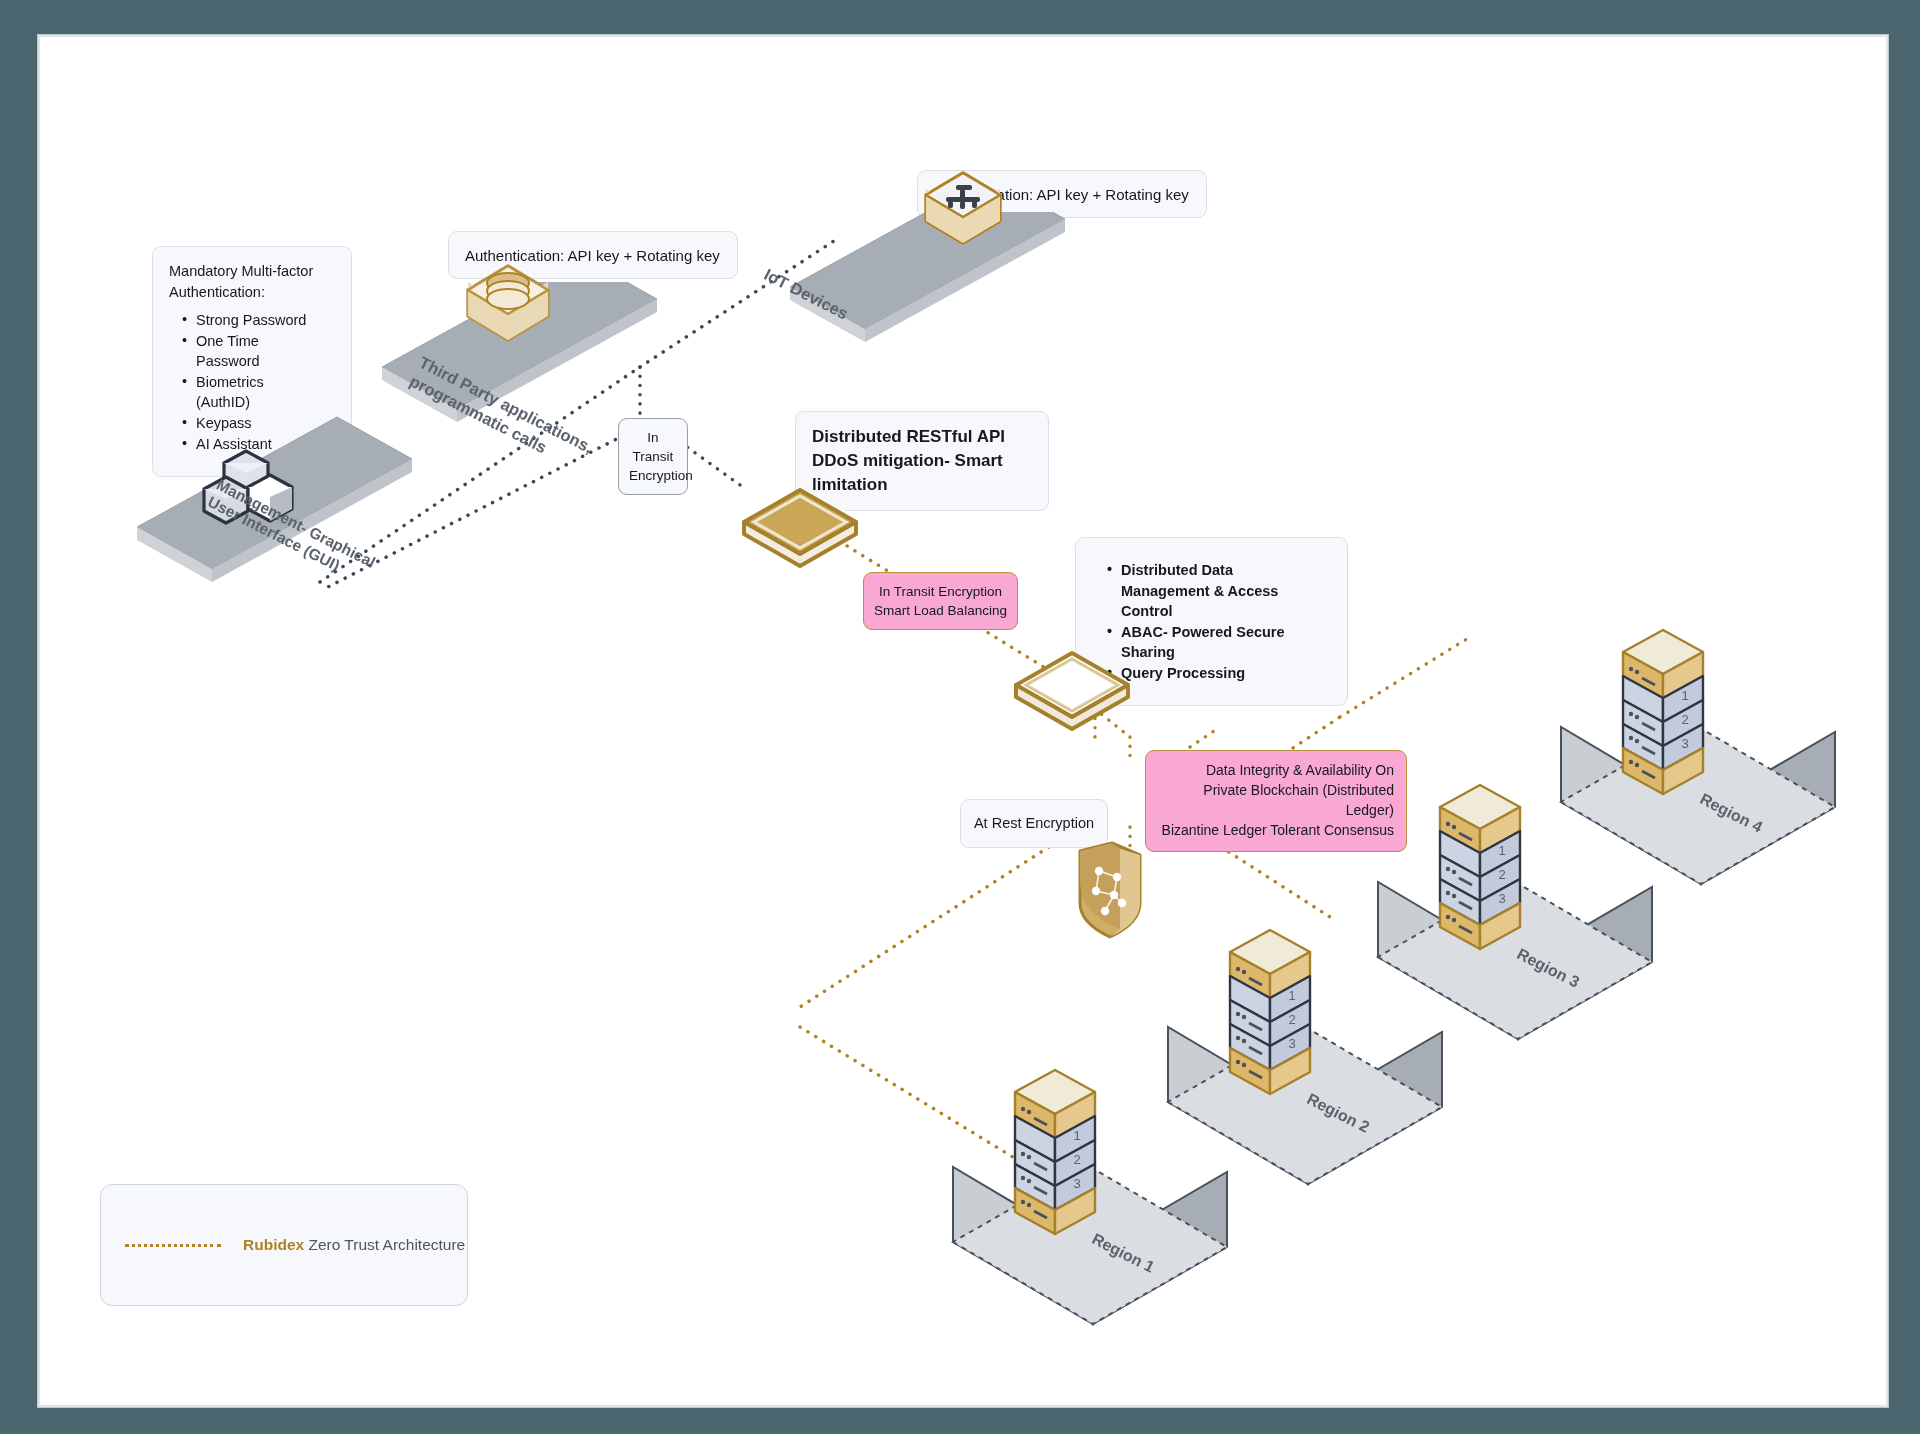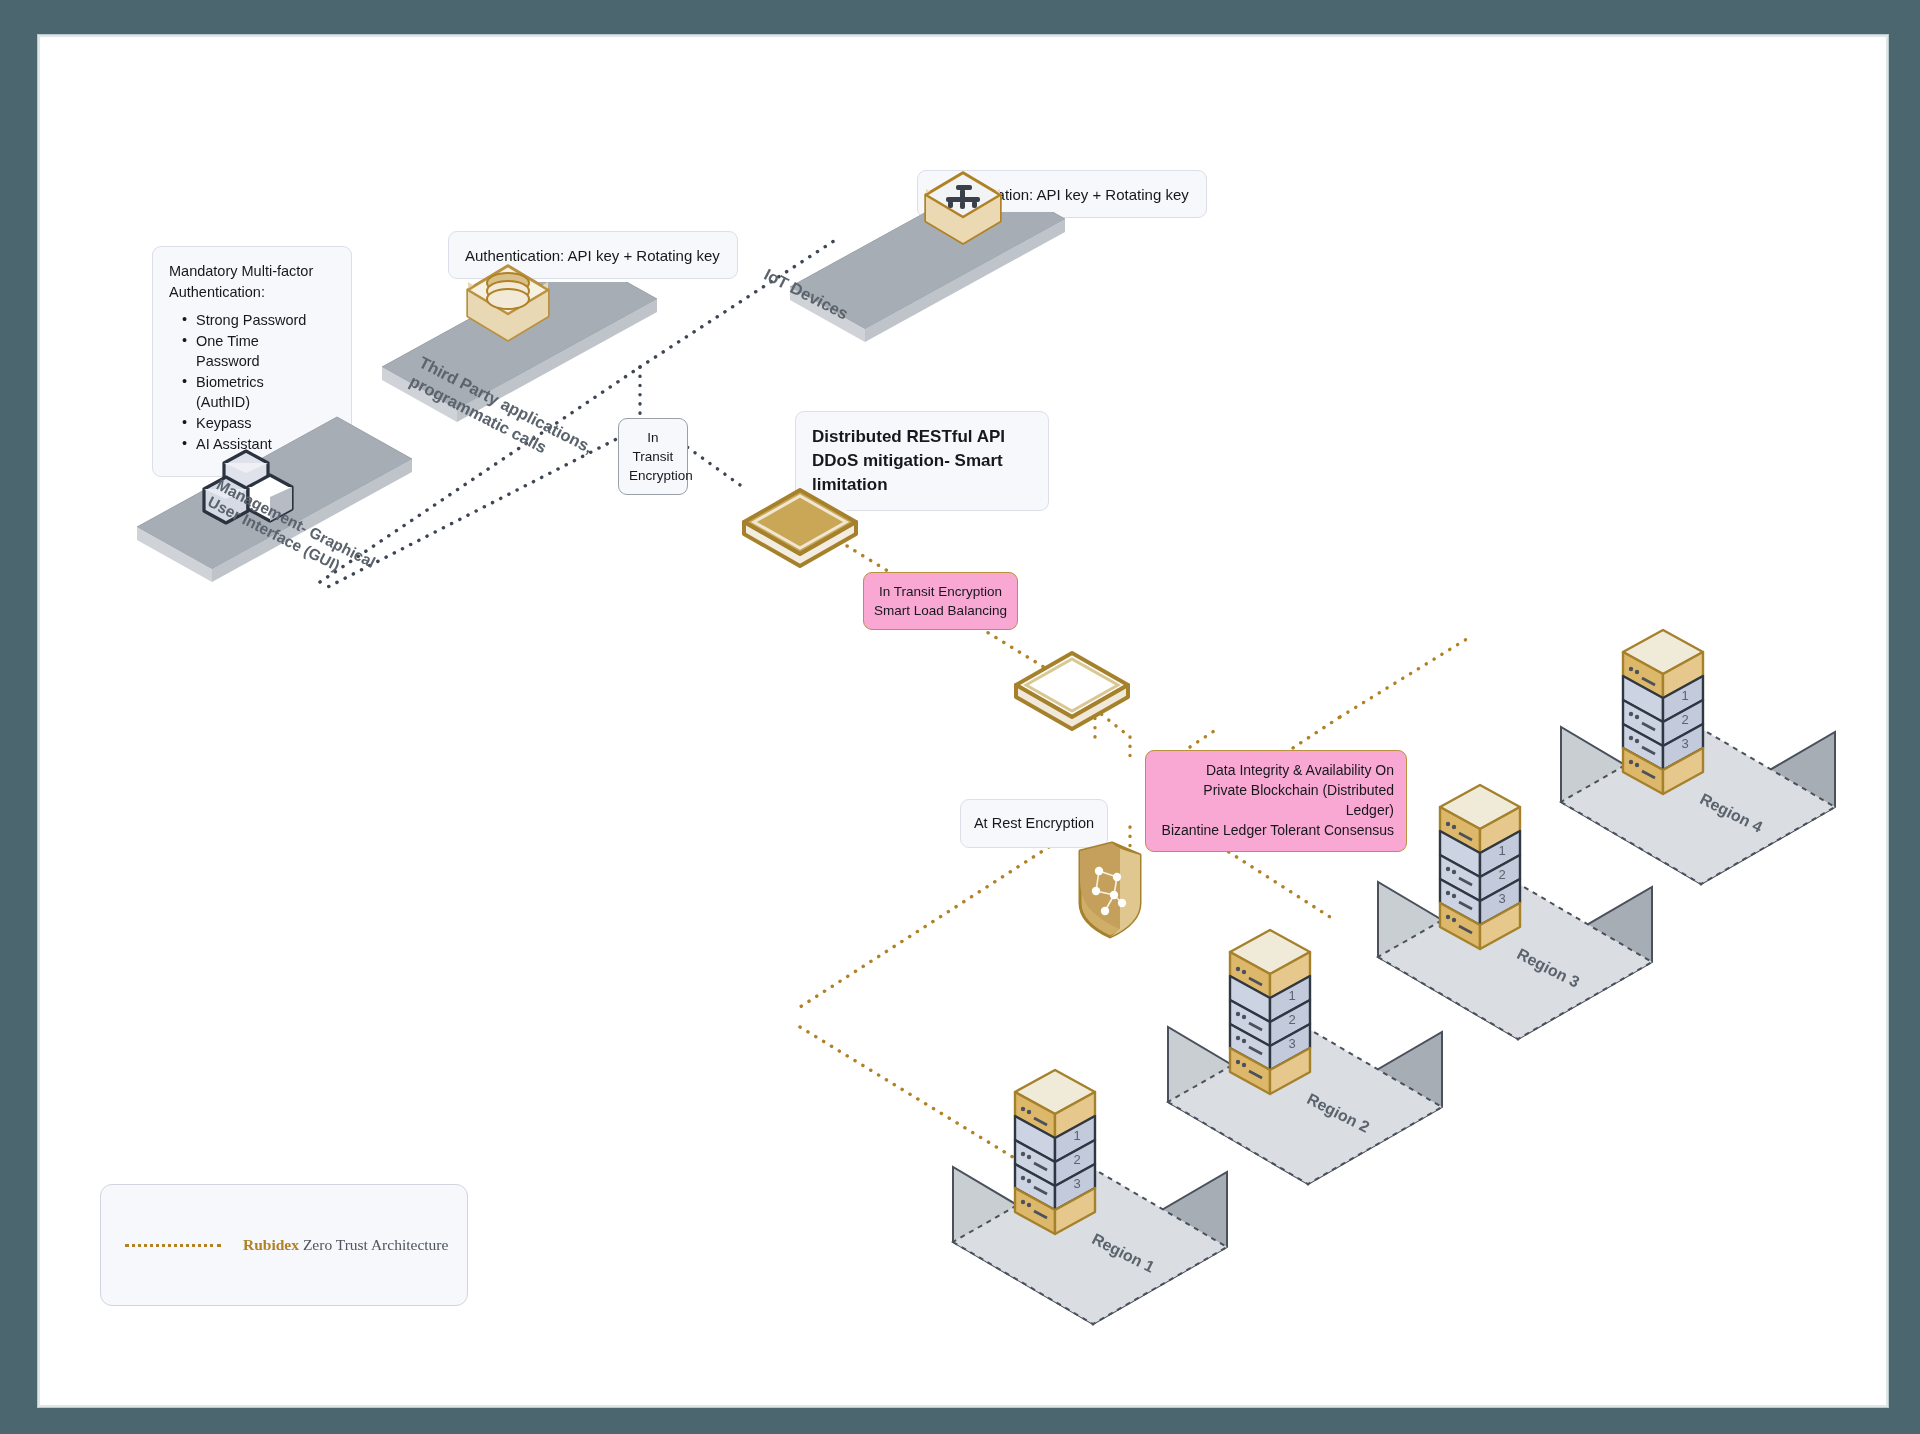--- a/index.html
+++ b/index.html
@@ -67,21 +67,21 @@
     white-space:nowrap;
   }
 
   
   .legend{
     position:absolute;
     background:#f7f8fc;
     border:1px solid #cfd4de;
     border-radius:12px;
     box-sizing:border-box;
-    display:flex;align-items:center;font-family:Liberation Serif, serif;
+    display:flex;align-items:center;
   }
   .legend-line{
     width:96px;height:0;border-top:3px dotted #b08125;
     margin-left:24px;margin-right:22px;
   }
   .legend-text{font-size:15.5px;color:#4e555e;}
   .legend-text b{color:#b08125;}
 
   
   #links{position:absolute;left:0;top:0;width:1846px;height:1368px;pointer-events:none;}
@@ -220,20 +220,27 @@
       <polygon points="14,40 70,72 126,40 126,52 70,84 14,52" fill="#f3ece0" stroke="#a5812c" stroke-width="4" stroke-linejoin="round"></polygon>
       <polygon points="24,40 70,14 116,40 70,66" fill="#c9a757" stroke="#f0e6d2" stroke-width="3"></polygon>
     </svg>
   </div>
 
   <div class="callout gold" style="left:823px;top:535px;width:155px;padding:9px 10px;font-size:13.5px;text-align:center;">
     <div>In Transit Encryption</div>
     <div>Smart Load Balancing</div>
   </div>
 
+  <div class="callout" style="left:1035px;top:500px;width:273px;padding:14px 14px 14px 18px;font-size:14.5px;font-weight:700;">
+    <ul class="bullets">
+      <li>Distributed Data Management &amp; Access Control</li>
+      <li>ABAC- Powered Secure Sharing</li>
+      <li>Query Processing</li>
+    </ul>
+  </div>
 
   <div class="platform" style="left:962px;top:608px;width:140px;height:92px;">
     <svg width="140" height="92" viewBox="0 0 140 92">
       <polygon points="14,40 70,8 126,40 70,72 14,40" fill="#fdfdfb" stroke="#a5812c" stroke-width="4" stroke-linejoin="round"></polygon>
       <polygon points="14,40 70,72 126,40 126,52 70,84 14,52" fill="#f0e9da" stroke="#a5812c" stroke-width="4" stroke-linejoin="round"></polygon>
       <polygon points="24,40 70,14 116,40 70,66" fill="#ffffff" stroke="#d9c794" stroke-width="3"></polygon>
     </svg>
   </div>
 
   <div class="callout gold" style="left:1105px;top:713px;width:262px;padding:10px 12px;font-size:14px;text-align:right;">

